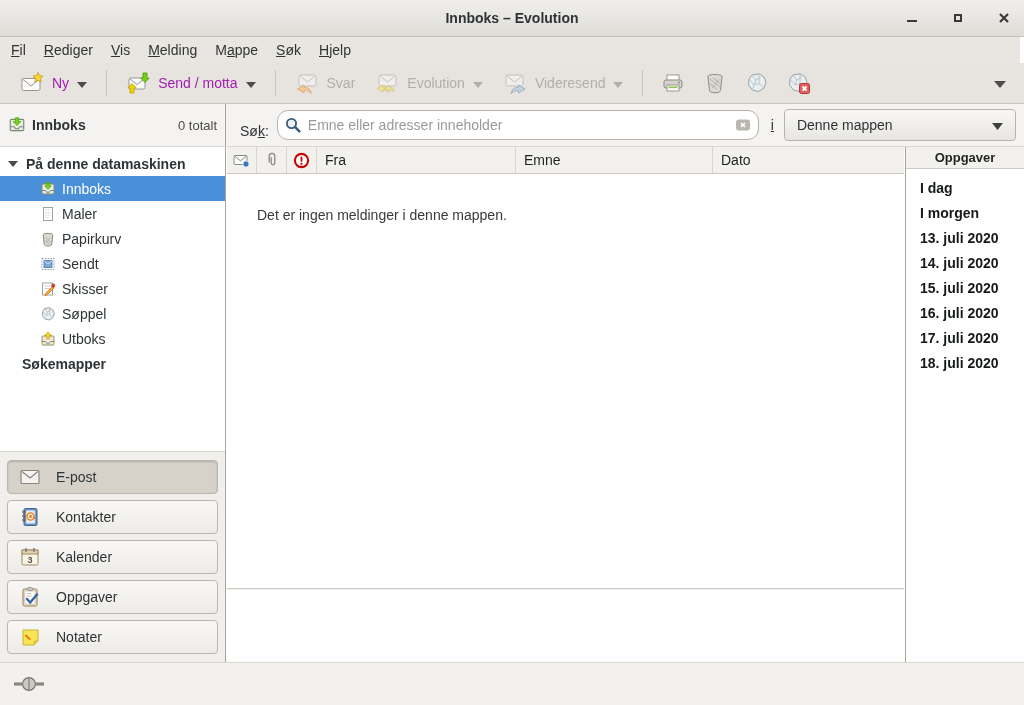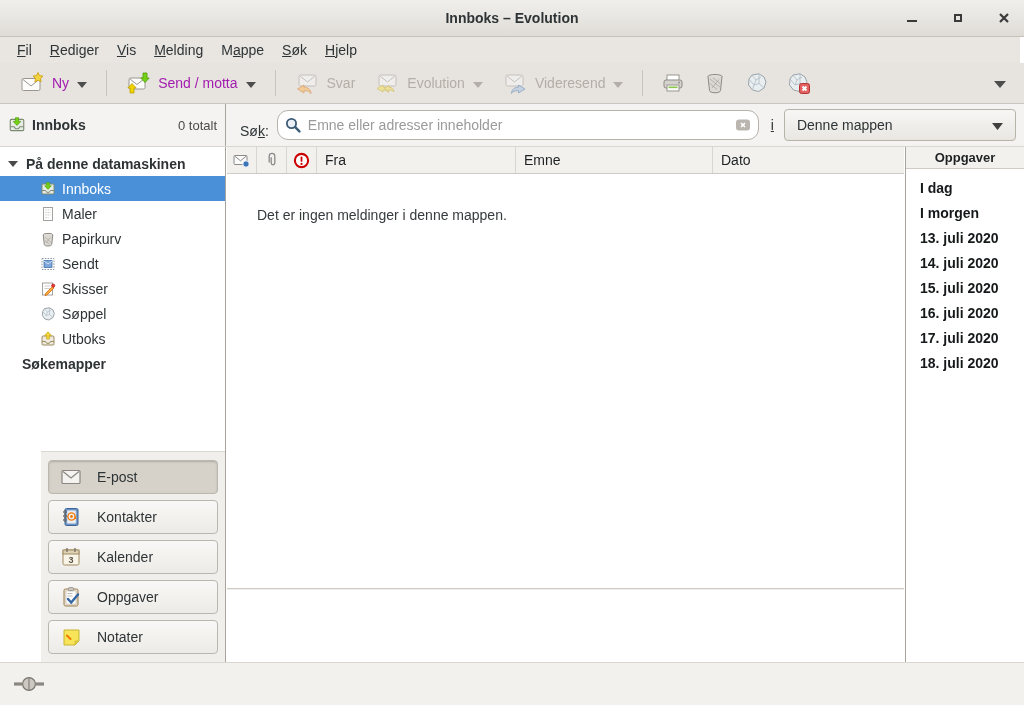--- a/index.html
+++ b/index.html
@@ -12,21 +12,21 @@
   u { text-decoration:underline; }
 
   
   .titlebar { position:absolute; top:0; left:0; right:0; height:37px;
     background:linear-gradient(#f1efec,#dfdcd7); border-bottom:1px solid #c6c2ba; }
   .title { line-height:36px; text-align:center; font-weight:bold; color:#2e3436; }
   .win-controls { position:absolute; top:0; right:12px; height:36px; display:flex; align-items:center; gap:30px; }
   .wc-btn { width:16px; height:16px; display:flex; align-items:center; justify-content:center; cursor:default; }
 
   .menubar { position:absolute; top:37px; left:0; right:4px; height:26px;
-    background:#e9e6e2; display:flex; align-items:center; padding-left:8px; }
+    background:#e9e6e2; display:flex; align-items:center; padding-left:2px; }
   .menu-item { padding:0 9px; line-height:26px; color:#2e3436; }
 
   .toolbar { position:absolute; top:63px; left:0; right:0; height:41px;
     background:#e7e4e0; border-bottom:1px solid #c9c5bd;
     display:flex; align-items:center; padding:0 10px; }
   .tb-btn { display:flex; align-items:center; gap:8px; padding:0 10px; height:32px; border-radius:3px; }
   .tb-label { color:#a21caf; }
   .tb-btn.disabled .tb-label { color:#b3aea7; }
   .tb-btn.disabled svg.big { opacity:.45; }
   .tb-sep { width:1px; height:26px; background:#c9c5bd; margin:0 9px; }
@@ -59,21 +59,21 @@
   .sidebar { position:absolute; top:0; bottom:0; left:0; width:226px;
     border-right:1px solid #a8a49d; display:flex; flex-direction:column; background:#fff; }
   .tree { height:308px; padding-top:4px; }
   .tree-row { height:25px; display:flex; align-items:center; }
   .root-row { padding-left:8px; font-weight:bold; gap:8px; }
   .expander { width:0; height:0; border-left:5px solid transparent; border-right:5px solid transparent; border-top:6px solid #4a4a4a; }
   .folder-row { padding-left:40px; gap:6px; }
   .folder-row.selected { background:#4a90d9; color:#fff; }
   .searchfolders-row { padding-left:22px; font-weight:bold; }
 
-  .switcher { flex:1; background:#f1efec; border-top:1px solid #dbd8d2; padding:8px 7px; display:flex; flex-direction:column; gap:6px;margin-left:41px; }
+  .switcher { flex:1; background:#f1efec; border-top:1px solid #dbd8d2; padding:8px 7px; display:flex; flex-direction:column; gap:6px; }
   .sw-btn { height:34px; border:1px solid #bcb7ae; border-radius:4px;
     background:linear-gradient(#f9f8f6,#edebe7); display:flex; align-items:center; padding-left:11px; gap:15px; color:#2e3436; }
   .sw-btn.active { background:#d6d2ca; box-shadow:inset 0 1px 2px rgba(0,0,0,.18); }
 
   .message-pane { position:absolute; top:0; bottom:0; left:227px; width:677px; background:#fff; }
   .list-header { height:27px; background:#f2f1ee; border-bottom:1px solid #cfcbc4; display:flex; }
   .col { border-right:1px solid #d9d5cf; display:flex; align-items:center; }
   .col.iconcol { width:30px; justify-content:center; }
   .col.textcol { padding-left:8px; color:#1f2223; }
   .col-from { width:199px; } .col-subject { width:197px; } .col-date { flex:1; border-right:none; }

